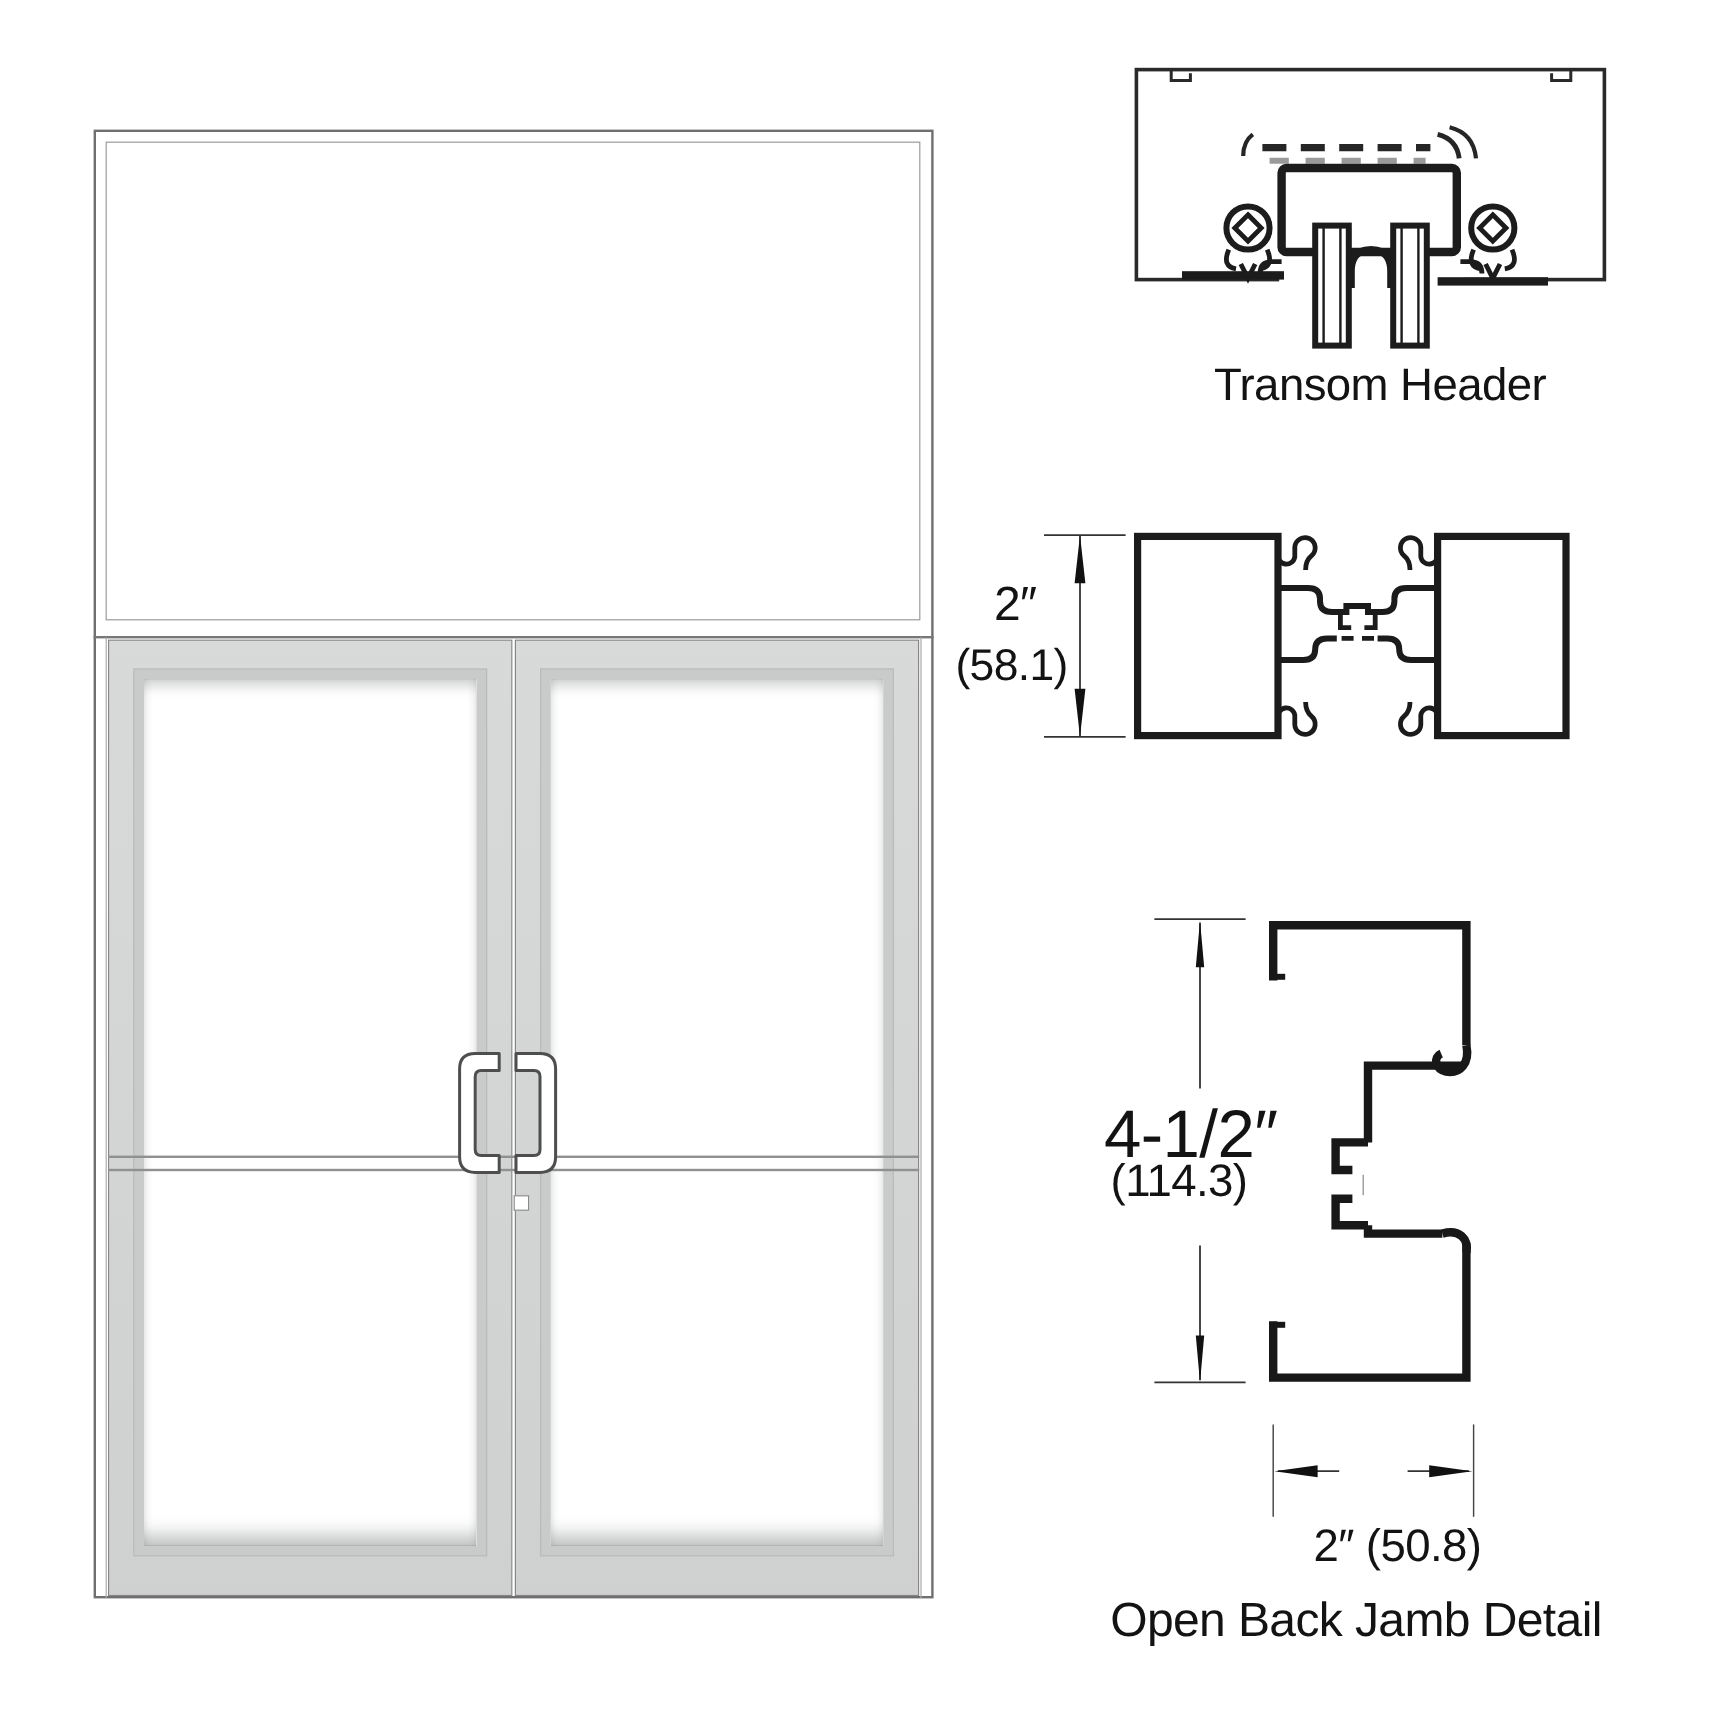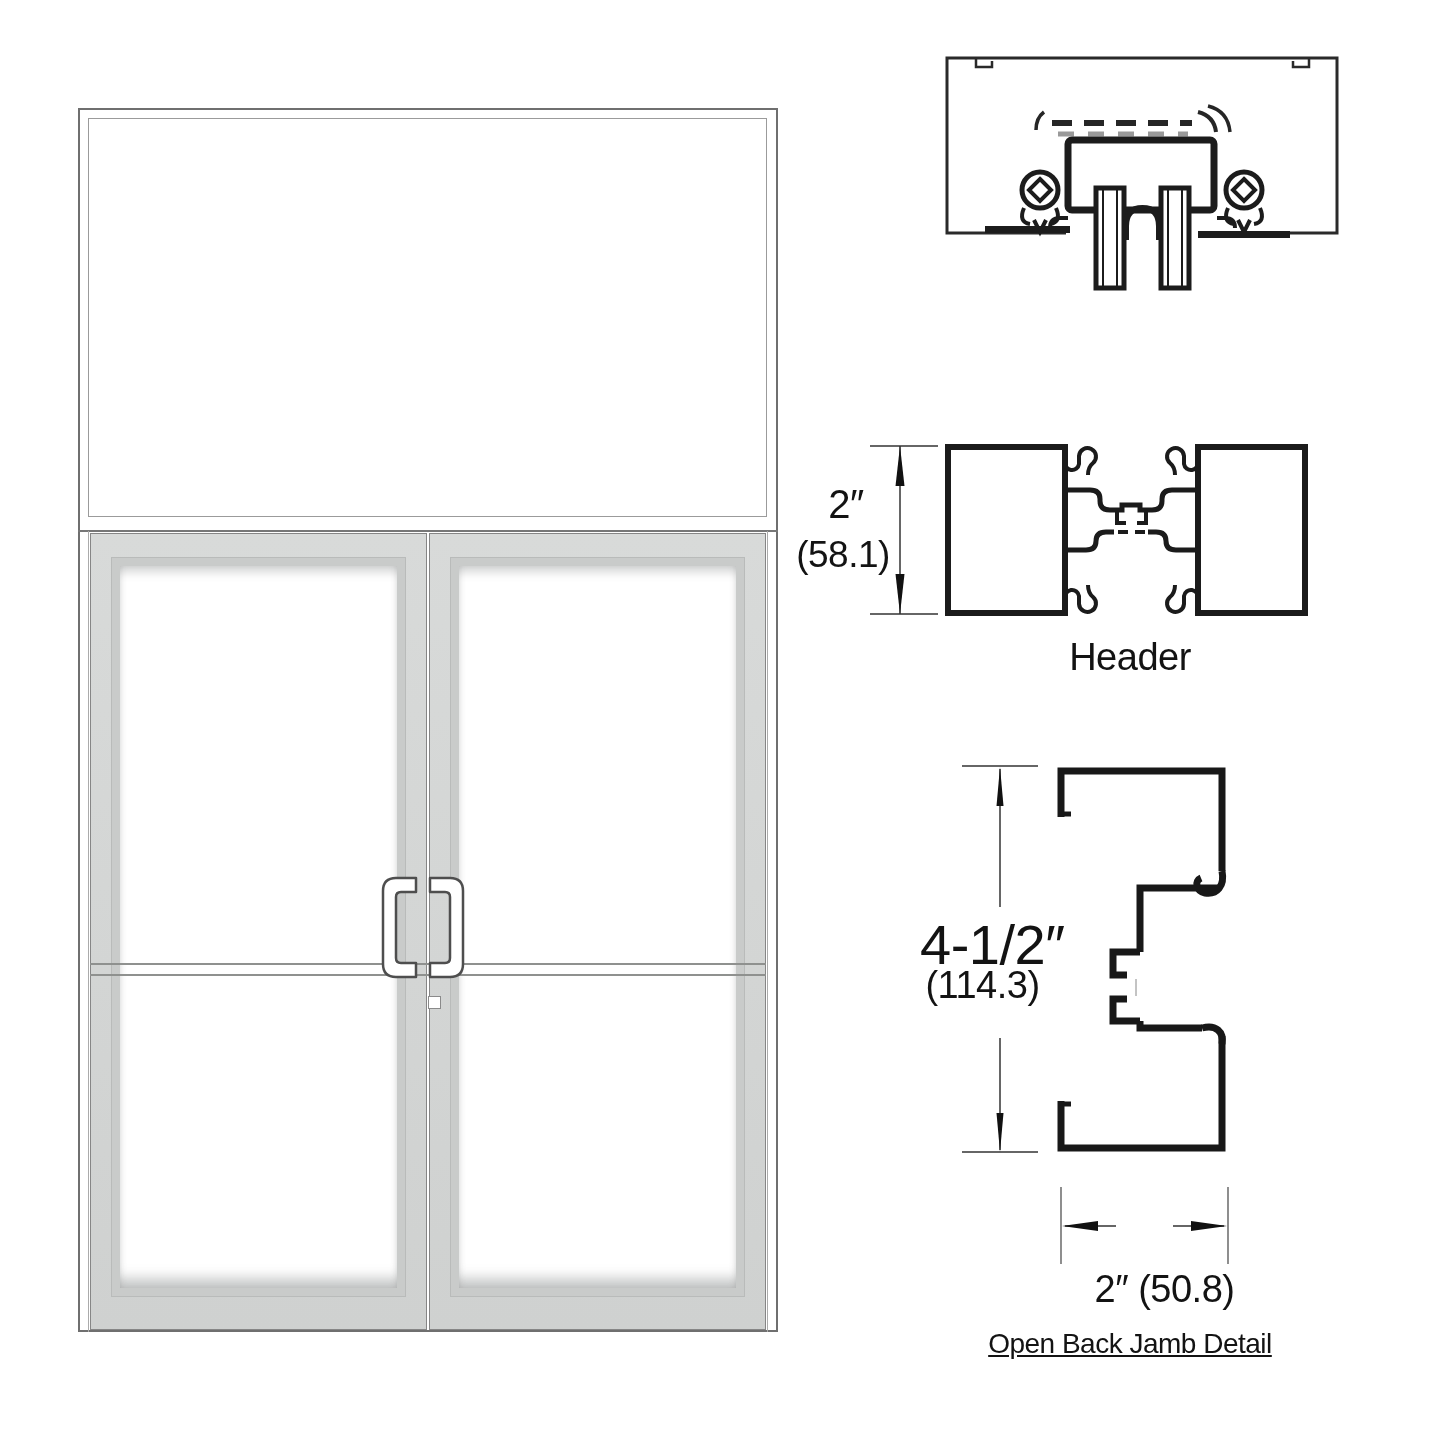--- a/index.html
+++ b/index.html
@@ -90,20 +90,21 @@
       <rect x="221" y="138" width="28" height="100" fill="#ffffff" stroke="#1c1c1c" stroke-width="5"></rect>
       <line x1="228" y1="140" x2="228" y2="236" stroke="#1c1c1c" stroke-width="2"></line>
       <line x1="242" y1="140" x2="242" y2="236" stroke="#1c1c1c" stroke-width="2"></line>
 
       <path d="M 186,190 V 176 Q 186,158 202.5,158 Q 219,158 219,176 V 190" fill="none" stroke="#1c1c1c" stroke-width="6"></path>
       <path d="M 128,168 h -8 q -10,0 -10,10 M 277,168 h 8 q 10,0 10,10" fill="none" stroke="#1c1c1c" stroke-width="4"></path>
 
       <rect x="45" y="176" width="85" height="7" fill="#1c1c1c"></rect>
       <rect x="258" y="181" width="92" height="7" fill="#1c1c1c"></rect>
     </svg>
+    <div class="detail-label" style="left:10px;top:250px;width:400px;">Transom Header</div>
   </div>
 
   <div class="abs" style="left:790px;top:430px;width:540px;height:270px;">
     <svg width="540" height="200" viewBox="0 0 540 200">
 
       <line x1="80" y1="16" x2="148" y2="16" stroke="#333" stroke-width="1.5"></line>
       <line x1="80" y1="184" x2="148" y2="184" stroke="#333" stroke-width="1.5"></line>
       <line x1="110" y1="16" x2="110" y2="184" stroke="#333" stroke-width="1.5"></line>
       <polygon points="110,16 105.5,56 114.5,56" fill="#111"></polygon>
       <polygon points="110,184 105.5,144 114.5,144" fill="#111"></polygon>
@@ -118,21 +119,20 @@
         <path d="M 275,20 v 12 a 7,7 0 0 0 14,2 v -8 a 8.5,8.5 0 1 1 14,7 q -5,4 -5,12" transform="translate(683,200) scale(-1,-1)"></path>
       </g>
 
       <path d="M 275,60 H 300 Q 310,60 310,69 V 71 Q 310,80 320,80 H 332 V 75 H 350 V 80 H 362 Q 372,80 372,71 V 69 Q 372,60 382,60 H 408" fill="none" stroke="#1b1b1b" stroke-width="5"></path>
       <path d="M 327,80 V 93 H 336 M 347,93 H 356 V 80" fill="none" stroke="#1b1b1b" stroke-width="4"></path>
       <path d="M 275,120 H 296 Q 306,120 306,111 Q 306,102 316,102 H 324 M 358,102 H 366 Q 376,102 376,111 Q 376,120 386,120 H 408" fill="none" stroke="#1b1b1b" stroke-width="5"></path>
       <path d="M 328,102 H 338 M 345,102 H 355" fill="none" stroke="#1b1b1b" stroke-width="4"></path>
     </svg>
     <div class="dim-text" style="left:0px;top:52px;width:112px;font-size:40px;">2″</div>
     <div class="dim-text" style="left:-12px;top:104px;width:130px;font-size:37px;">(58.1)</div>
-    <div class="detail-label" style="left:215px;top:206px;width:250px;">Header</div>
   </div>
 
   <div class="abs" style="left:920px;top:740px;width:430px;height:660px;">
     <svg width="430" height="530" viewBox="0 0 430 530">
 
       <line x1="42" y1="26" x2="118" y2="26" stroke="#333" stroke-width="1.5"></line>
       <line x1="42" y1="412" x2="118" y2="412" stroke="#333" stroke-width="1.5"></line>
       <line x1="80" y1="29" x2="80" y2="167" stroke="#333" stroke-width="1.5"></line>
       <polygon points="80,27 76.5,66 83.5,66" fill="#111"></polygon>
       <line x1="80" y1="298" x2="80" y2="410" stroke="#333" stroke-width="1.5"></line>
@@ -155,16 +155,16 @@
       <line x1="141" y1="447" x2="141" y2="524" stroke="#444" stroke-width="1.2"></line>
       <line x1="308" y1="447" x2="308" y2="524" stroke="#444" stroke-width="1.2"></line>
       <line x1="145" y1="486" x2="196" y2="486" stroke="#333" stroke-width="1.5"></line>
       <polygon points="142,486 178,481 178,491" fill="#111"></polygon>
       <line x1="253" y1="486" x2="304" y2="486" stroke="#333" stroke-width="1.5"></line>
       <polygon points="307,486 271,481 271,491" fill="#111"></polygon>
     </svg>
     <div class="dim-text" style="left:0px;top:172px;width:125px;font-size:56px;">4-1/2″</div>
     <div class="dim-text" style="left:0px;top:224px;width:125px;">(114.3)</div>
     <div class="dim-text" style="left:162px;top:528px;width:165px;">2″ (50.8)</div>
-    <div class="detail-label" style="left:5px;top:588px;width:410px;font-size:28px;text-decoration:underline;">Open Back Jamb Detail</div>
+    <div class="detail-label" style="left:5px;top:588px;width:410px;font-size:40px;">Open Back Jamb Detail</div>
   </div>
 
 </div>
 
 </body></html>

